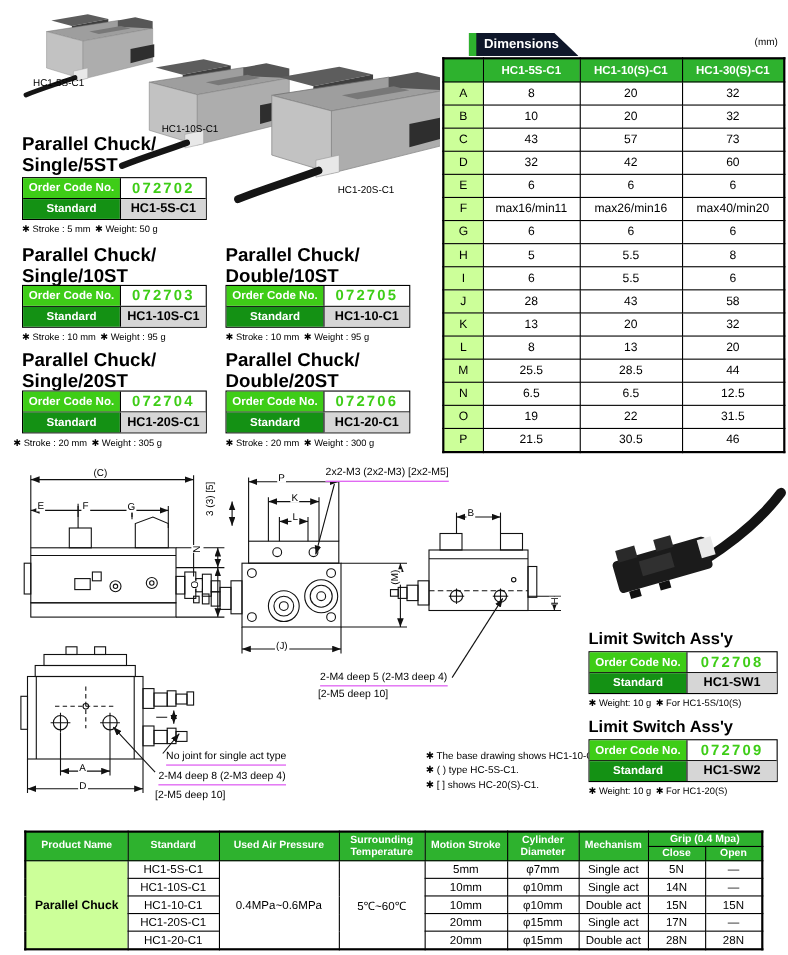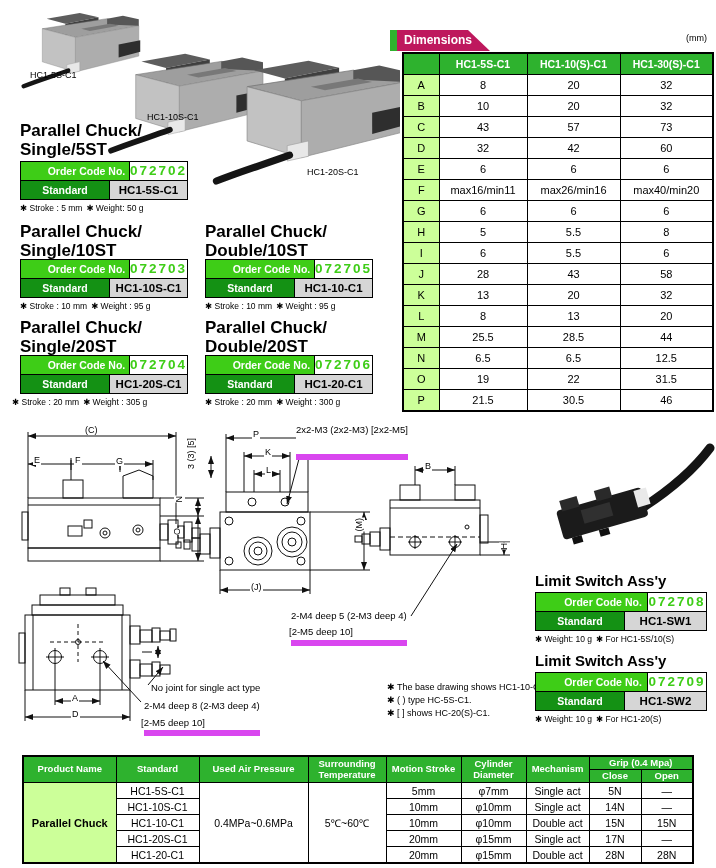--- a/index.html
+++ b/index.html
@@ -13,27 +13,27 @@
   .pnote{position:absolute;font-size:8.5px;white-space:nowrap;}
   .pnote span{margin-right:4px;}
   .photo-lbl{position:absolute;font-size:9px;}
 
   
   .oc{position:absolute;width:166px;border:1px solid #000;background:#fff;}
   .oc-row{display:flex;height:18px;line-height:18px;}
   .oc-row + .oc-row{border-top:1px solid #000;}
   .oc-label{width:88px;text-align:center;color:#fff;font-size:10.5px;font-weight:bold;}
   .oc-val{flex:1;text-align:center;font-weight:bold;border-left:1px solid #000;}
-  .r1 .oc-label{background:var(--gbright);padding-left:23px;}
+  .r1 .oc-label{background:var(--gbright);}
   .r1 .oc-val{color:var(--gbright);font-size:13.5px;letter-spacing:2px;}
   .r2 .oc-label{background:var(--gdark);}
   .r2 .oc-val{background:var(--gray);font-size:11.5px;}
 
   
-  .dim-tab{position:absolute;left:390px;top:30px;width:100px;height:21px;background:#be185d;
+  .dim-tab{position:absolute;left:426px;top:30px;width:100px;height:21px;background:#0f172a;
            clip-path:polygon(0 0,78% 0,100% 100%,0 100%);}
   .dim-tab-green{position:absolute;left:0;top:0;width:7px;height:21px;background:var(--ghead);}
   .dim-tab-text{position:absolute;left:14px;top:3px;color:#fff;font-size:12px;font-weight:bold;}
   .unit{position:absolute;left:686px;top:33px;font-size:9px;}
   table.dim{position:absolute;left:402px;top:52px;width:310px;border-collapse:collapse;
             table-layout:fixed;border:2px solid #000;}
   table.dim th,table.dim td{border:1px solid #000;height:20px;padding:0;text-align:center;font-size:11px;}
   table.dim thead th{background:var(--ghead);color:#fff;font-size:10.5px;font-weight:bold;}
   table.dim tbody th{background:var(--glight);font-weight:normal;}
   table.dim tbody td{background:#fff;}
@@ -44,21 +44,21 @@
   table.spec th,table.spec td{border:1px solid #000;padding:0;text-align:center;}
   table.spec thead th{background:var(--ghead);color:#fff;font-weight:bold;font-size:9.5px;
                       height:12px;line-height:1.15;white-space:pre-line;}
   table.spec tbody td{background:#fff;font-size:10.5px;height:15px;}
   table.spec td.prod{background:var(--glight);font-weight:bold;font-size:11px;}
 
   
   .lbl{position:absolute;font-size:9px;background:#fff;padding:0 1px;line-height:1;}
   .vert{writing-mode:vertical-rl;transform:rotate(180deg);}
   .ann{position:absolute;font-size:9.5px;background:#fff;line-height:1.15;white-space:nowrap;}
-  .ann.ul{border-bottom:6px solid #d946ef;padding-bottom:18px;}
+  .ann.ul{border-bottom:1px solid #d946ef;padding-bottom:1px;}
   .note-line{position:absolute;font-size:9px;white-space:nowrap;}
   svg{display:block;}
 </style>
 </head>
 <body>
 
 <div id="page">
 
   <svg class="abs" style="left:8px;top:4px;" width="392" height="218" viewBox="0 0 392 218">
     <defs>

